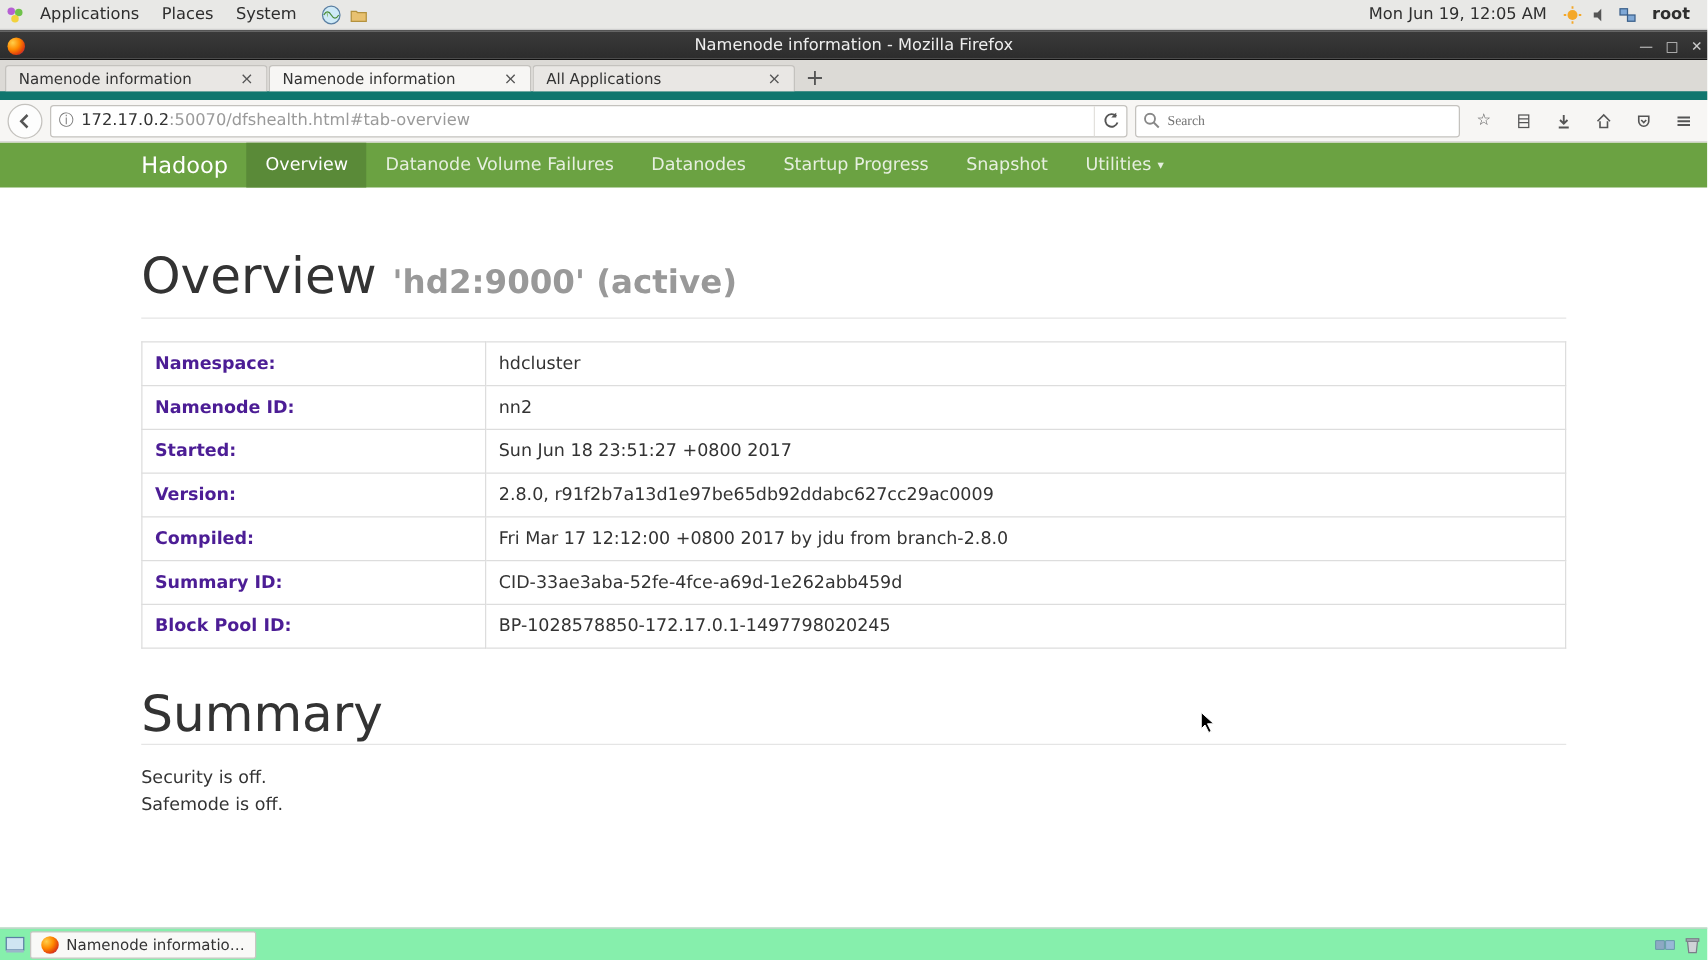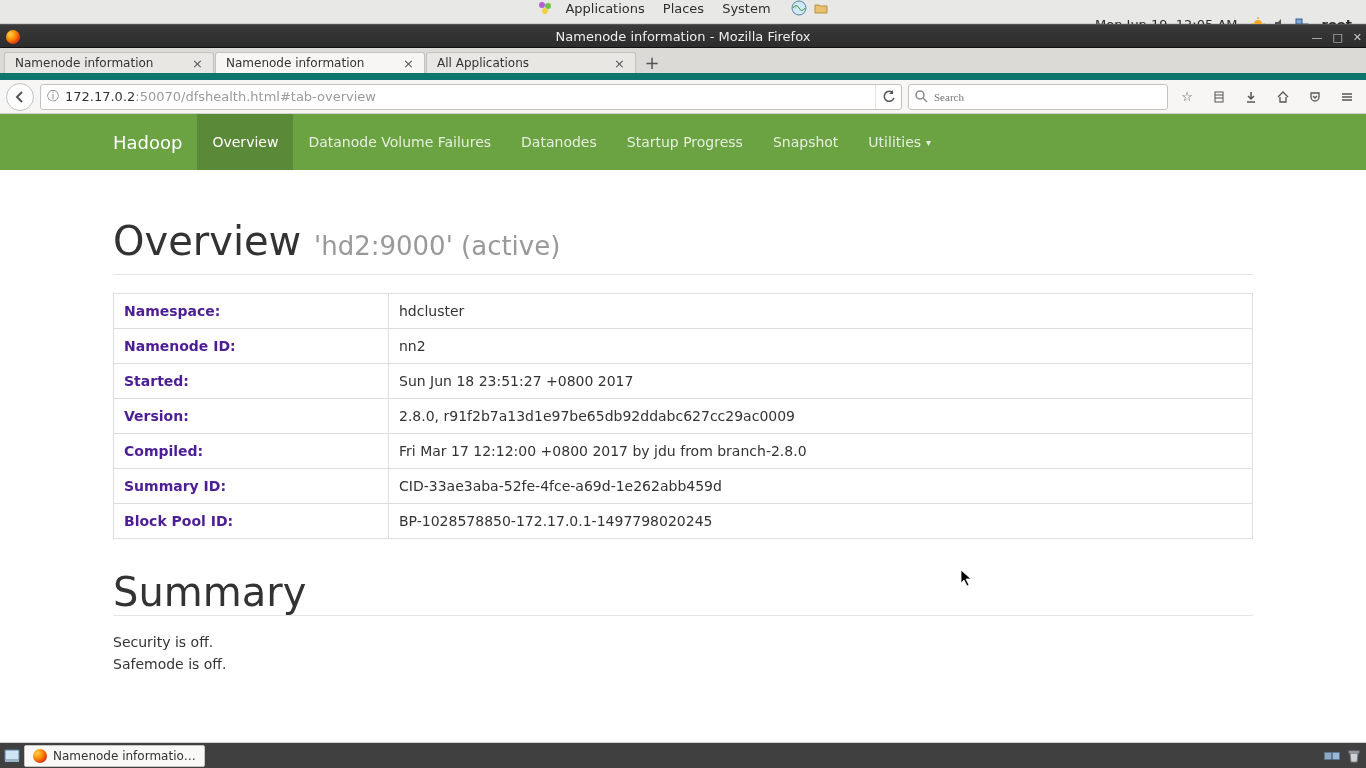--- a/index.html
+++ b/index.html
@@ -1,18 +1,18 @@
 <!DOCTYPE html>
 <html><head>
 <meta charset="utf-8">
 <style>
   * { box-sizing: border-box; margin: 0; padding: 0; }
   html, body { width: 1366px; height: 768px; font-family: "DejaVu Sans", "Liberation Sans", Arial, sans-serif; font-size: 13px; background: #fff; overflow: hidden; }
   
-  .panel { height: 24px; background: #e8e8e6; display: flex; align-items: center; padding: 0 4px; border-bottom: 1px solid #d0d0d0; color: #2e2e2e; flex-direction: column; }
+  .panel { height: 24px; background: #e8e8e6; display: flex; align-items: center; padding: 0 4px; border-bottom: 1px solid #d0d0d0; color: #2e2e2e; }
   .panel-left, .panel-right { display: flex; align-items: center; gap: 6px; }
   .panel-right { margin-left: auto; }
   .panel-item { padding: 0 6px; cursor: pointer; }
   .panel-icon { width: 16px; height: 16px; display: inline-flex; align-items: center; justify-content: center; font-size: 12px; }
   
   .window-title { height: 24px; background: linear-gradient(#3a3a3a,#2c2c2c); color: #eee; display: flex; align-items: center; justify-content: center; font-size: 13px; position: relative; border-top: 1px solid #555; border-bottom: 1px solid #111; }
   .window-ctrls { position: absolute; right: 4px; top: 0; height: 24px; display: flex; align-items: center; gap: 10px; color: #ccc; }
   .window-ctrls span { cursor: pointer; font-size: 11px; }
   
   .ff-tabs { height: 32px; background: #dcdad6; display: flex; align-items: stretch; border-bottom: 7px solid #0f766e; padding-left: 4px; }
@@ -29,38 +29,38 @@
   .urlbar .url { flex: 1; font-size: 13px; color: #333; }
   .urlbar .url .fade { color: #9a9a9a; }
   .urlbar .reload { width: 26px; text-align: center; color: #555; cursor: pointer; border-left: 1px solid #e3e1dd; height: 100%; display:flex; align-items:center; justify-content:center;}
   .searchbar { width: 260px; height: 26px; border: 1px solid #c4c2be; border-radius: 3px; display: flex; align-items: center; background: #fff; padding: 0 6px; gap: 6px; color: #888; }
   .ff-icon { width: 26px; height: 26px; display: flex; align-items: center; justify-content: center; color: #555; cursor: pointer; }
   
   .page-scroll { height: calc(768px - 24px - 24px - 32px - 34px - 26px); overflow-y: auto; position: relative; }
   .page-scroll::-webkit-scrollbar { width: 14px; }
   .page-scroll::-webkit-scrollbar-thumb { background: #c0c0c0; border: 3px solid #eee; border-radius: 7px; }
   .page-scroll::-webkit-scrollbar-track { background: #eee; }
-  .hadoop-nav { background: #6ba242; height: 56px; display: flex; align-items: stretch; }
+  .hadoop-nav { background: #6ba242; height: 36px; display: flex; align-items: stretch; }
   .hadoop-nav-inner { width: 1140px; margin: 0 auto; display: flex; align-items: stretch; }
   .brand { color: #fff; font-size: 18px; display: flex; align-items: center; padding: 0 15px 0 0; font-weight: 400; }
   .nav-item { color: #e6efdf; display: flex; align-items: center; padding: 0 15px; cursor: pointer; font-size: 14px; }
   .nav-item.active { background: #5a8a38; color: #fff; }
   .caret { margin-left: 5px; font-size: 10px; }
   .container { width: 1140px; margin: 0 auto; }
   .page-header { margin: 48px 0 18px; padding-bottom: 10px; border-bottom: 1px solid #e5e5e5; }
   .page-header h1 { font-size: 40px; font-weight: 400; color: #333; display: inline; }
-  .page-header small { font-size: 26px; color: #999; font-weight: 400; }
+  .page-header small { font-size: 26px; color: #999; font-weight: 700; }
   .table { width: 100%; border-collapse: collapse; border: 1px solid #ddd; margin-bottom: 20px; }
   .table th, .table td { text-align: left; padding: 9px 10px; border: 1px solid #ddd; font-size: 14px; }
   .table th { width: 275px; font-weight: 700; color: #4c1d95; }
   .table td { color: #333; }
   .summary-h1 { font-size: 40px; font-weight: 400; color: #333; margin: 30px 0 18px; padding-bottom: 0; border-bottom: 1px solid #e5e5e5; }
   .body-text p { font-size: 14px; color: #333; margin: 6px 0; }
   
-  .bottom-panel { height: 26px; background: #404040; display: flex; align-items: center; padding: 0 4px; border-top: 1px solid #d0d0d0; }
+  .bottom-panel { height: 26px; background: #86efac; display: flex; align-items: center; padding: 0 4px; border-top: 1px solid #d0d0d0; }
   .task-button { height: 22px; display: flex; align-items: center; gap: 6px; background: #f9f9f7; border: 1px solid #c8c6c2; padding: 0 8px; border-radius: 2px; max-width: 190px; cursor: pointer; }
   .task-button .tlabel { font-size: 12px; color: #333; overflow: hidden; text-overflow: ellipsis; white-space: nowrap; }
   .tray-right { margin-left: auto; display: flex; gap: 6px; }
   .cursor { position: absolute; left: 960px; top: 455px; font-size: 16px; color: #000; pointer-events: none; }
   .ff-logo { width:14px; height:14px; border-radius:50%; background: radial-gradient(circle at 30% 30%, #ffcf4a, #ff8a00 40%, #e13f0d 70%, #7a1fa2 100%); flex-shrink:0;}
 </style>
 </head>
 <body>
 
 <div class="panel">

